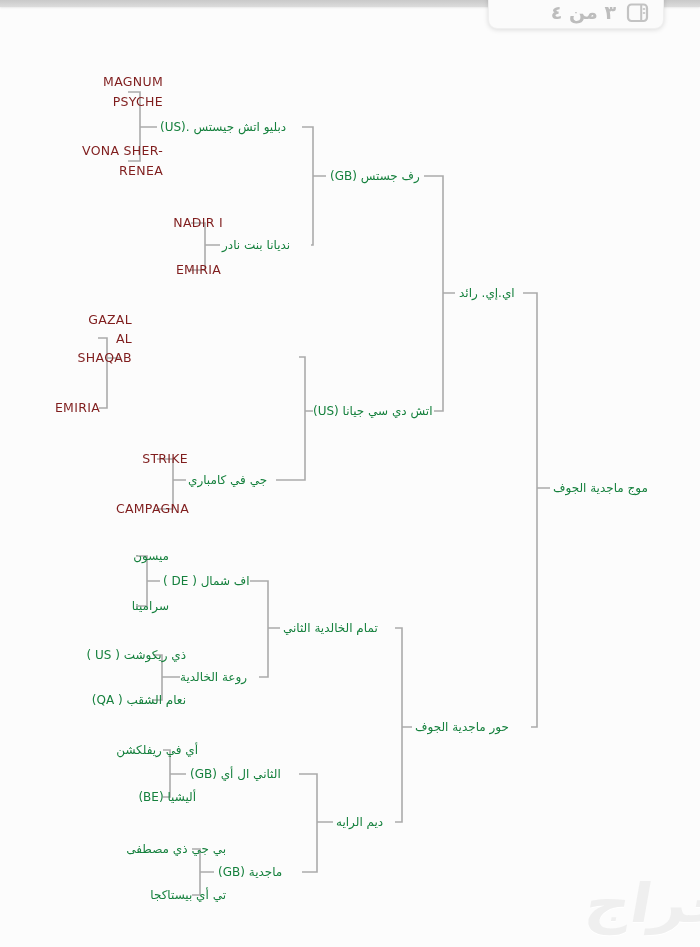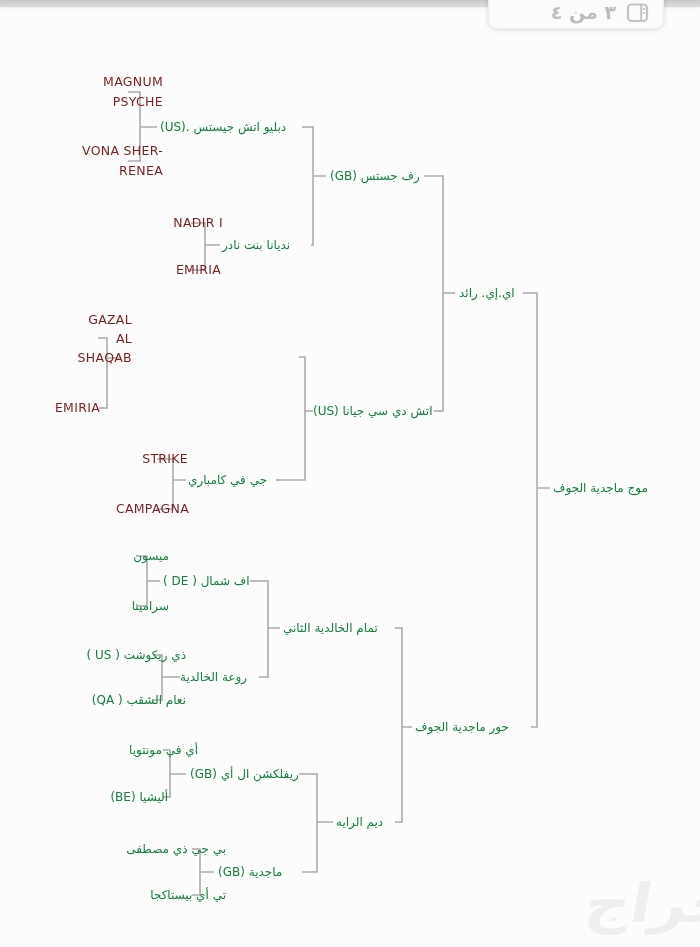--- a/index.html
+++ b/index.html
@@ -99,31 +99,31 @@
     <span class="l">AL</span>
     <span class="l">SHAQAB</span>
   </div>
   <div class="node ltr" style="right:636px;top:400px">EMIRIA</div>
   <div class="node ltr" style="right:548px;top:451px">STRIKE</div>
   <div class="node ltr" style="right:547px;top:501px">CAMPAGNA</div>
   <div class="node rtl" style="right:567px;top:548px">ميسون</div>
   <div class="node rtl" style="right:567px;top:598px">سرامينا</div>
   <div class="node rtl" style="right:550px;top:647px">ذي ريكوشت ( US )</div>
   <div class="node rtl" style="right:550px;top:692px">نعام الشقب ( QA)</div>
-  <div class="node rtl" style="right:538px;top:742px">أي في مونتويا</div>
-  <div class="node rtl" style="right:568px;top:789px">أليشيا (BE)</div>
+  <div class="node rtl" style="right:538px;top:742px">أي في ريفلكشن</div>
+  <div class="node rtl" style="right:540px;top:789px">أليشيا (BE)</div>
   <div class="node rtl" style="right:510px;top:841px">بي جي ذي مصطفى</div>
   <div class="node rtl" style="right:510px;top:887px">تي أي بيستاكجا</div>
 
   <div class="node rtl" style="left:160px;top:119px">دبليو اتش جيستس .(US)</div>
   <div class="node rtl" style="left:222px;top:237px">نديانا بنت نادر</div>
   <div class="node rtl" style="left:188px;top:472px">جي في كامباري</div>
   <div class="node rtl" style="left:163px;top:573px">اف شمال ( DE )</div>
   <div class="node rtl" style="left:180px;top:669px">روعة الخالدية</div>
-  <div class="node rtl" style="left:190px;top:766px">ريفلكشن ال أي (GB)</div>
+  <div class="node rtl" style="left:190px;top:766px">الثاني ال أي (GB)</div>
   <div class="node rtl" style="left:218px;top:864px">ماجدية (GB)</div>
 
   <div class="node rtl" style="left:330px;top:168px">رف جستس (GB)</div>
   <div class="node rtl" style="left:313px;top:403px">اتش دي سي جيانا (US)</div>
   <div class="node rtl" style="left:283px;top:620px">تمام الخالدية الثاني</div>
   <div class="node rtl" style="left:336px;top:814px">ديم الرايه</div>
 
   <div class="node rtl" style="left:459px;top:285px">اي.إي. رائد</div>
   <div class="node rtl" style="left:415px;top:719px">حور ماجدية الجوف</div>
 

